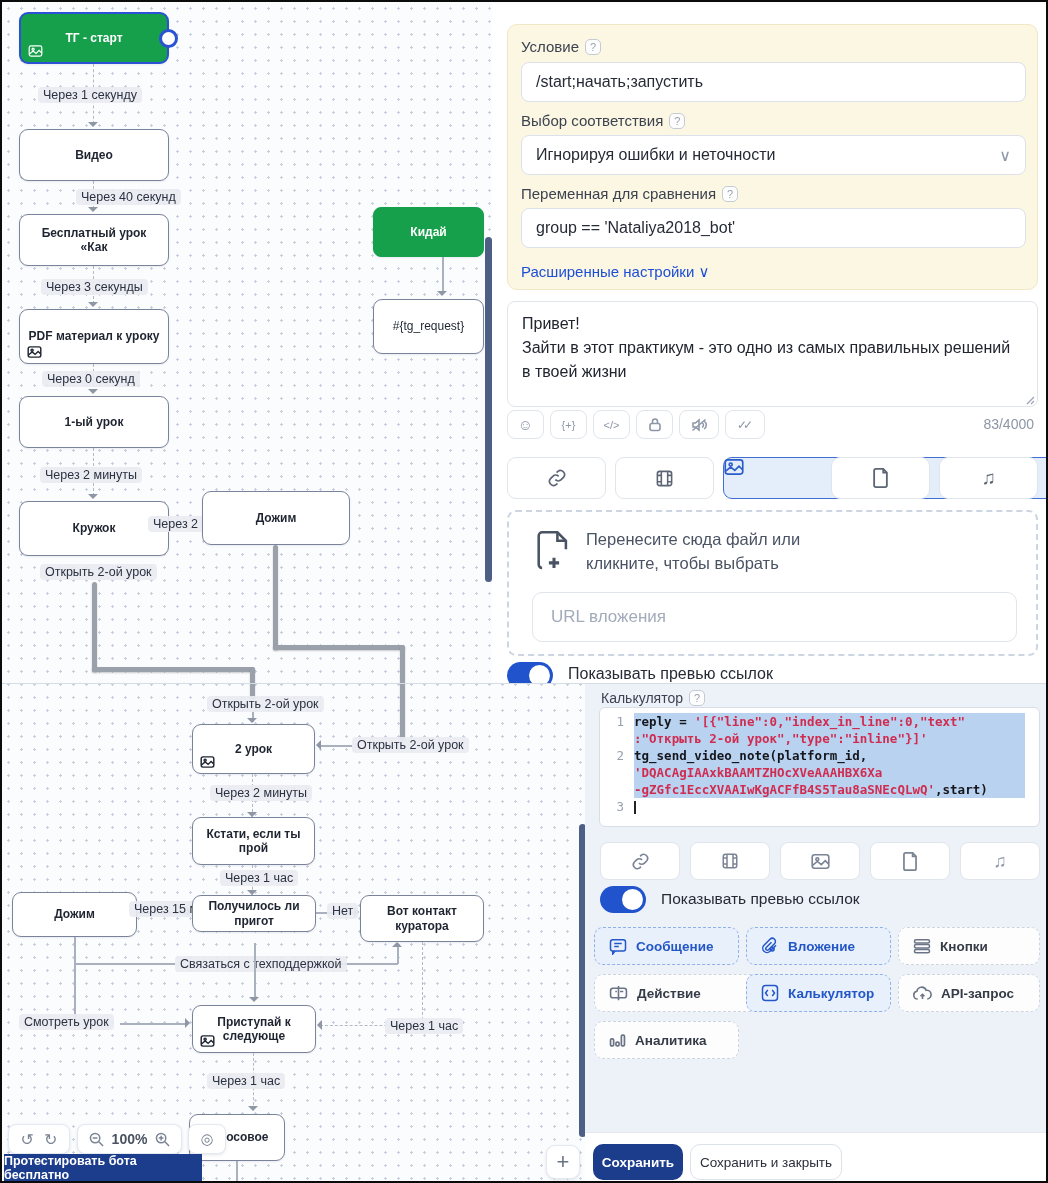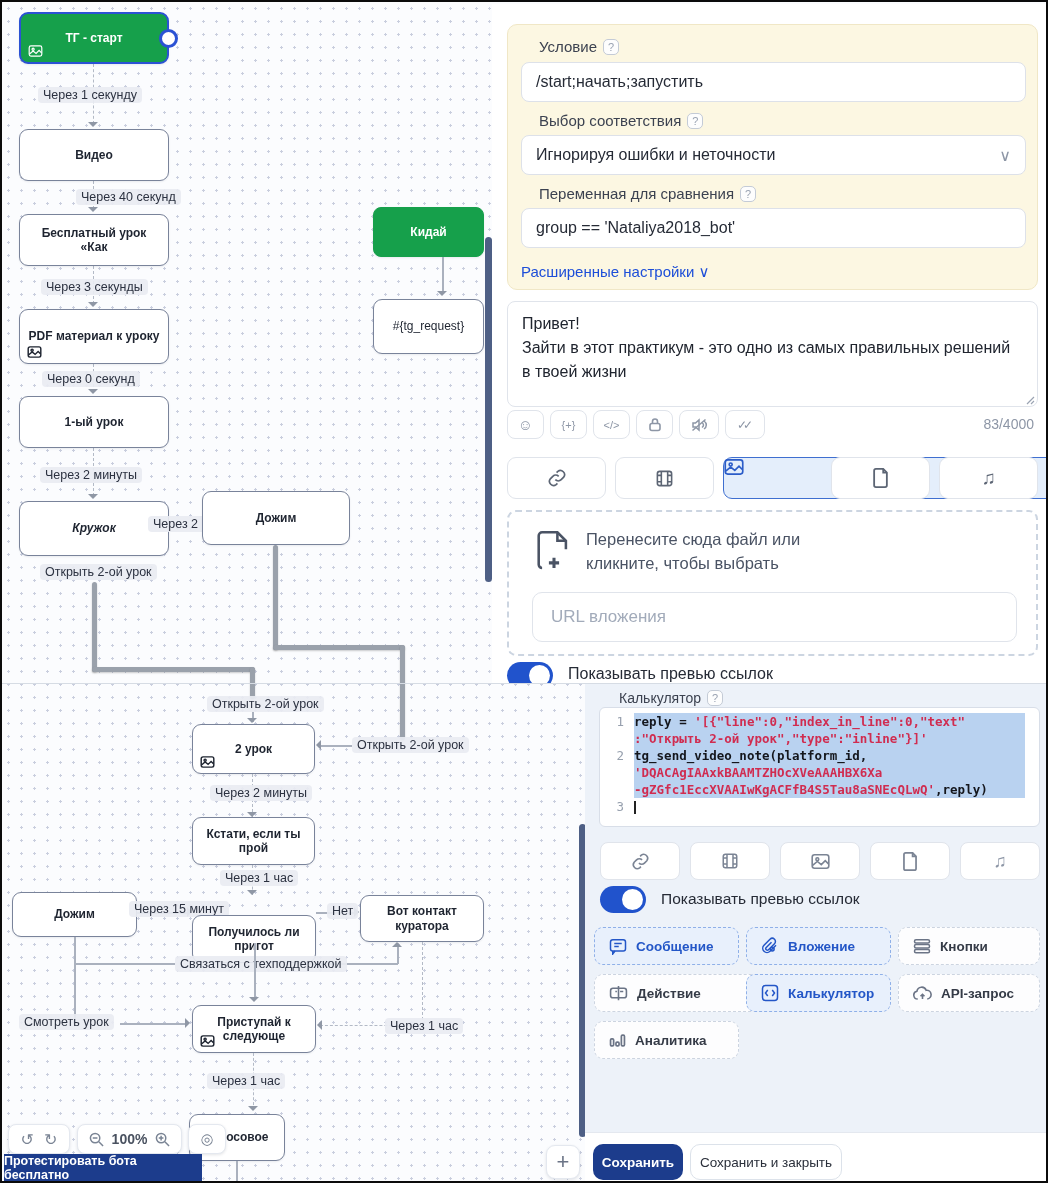--- a/index.html
+++ b/index.html
@@ -29,21 +29,21 @@
   .ah-u { border-bottom-color:#8f97a5; border-top-width:0; }
   .ah-l { border-right-color:#8f97a5; border-left-width:0; }
   .ah-r { border-left-color:#8f97a5; border-right-width:0; }
   .port { position:absolute; width:19px; height:19px; border-radius:50%; background:#fff; border:3px solid #2b52d4; }
   .scrollbar { position:absolute; width:7px; background:#4e5f85; border-radius:4px; }
   
   .panel-top { position:absolute; left:490px; top:2px; width:556px; height:679px; background:#fff; overflow:hidden; }
   .panel-bot { position:absolute; left:583px; top:682px; width:463px; height:499px; background:#edf2f9; overflow:hidden; }
   .ycard { position:absolute; left:15px; top:20px; width:531px; height:266px; background:#fcf7e2;
            border:1px solid #f0e7c6; border-radius:10px; }
-  .flabel { font-size:15px; color:#3c4250; display:flex; align-items:center; gap:6px;margin-left:18px; }
+  .flabel { font-size:15px; color:#3c4250; display:flex; align-items:center; gap:6px; }
   .help { display:inline-flex; align-items:center; justify-content:center; width:16px; height:16px;
           border:1px solid #c4cbd6; border-radius:5px; color:#9aa3b2; font-size:11px; background:#fdfdfd; }
   .field { background:#fff; border:1px solid #dde1e9; border-radius:8px; display:flex; align-items:center;
            padding:0 14px; font-size:16px; color:#262b36; }
   .mutedlink { color:#1d4ed8; font-size:15px; }
   .iconbtn { position:absolute; background:#fff; border:1px solid #e0e4eb; border-radius:8px;
              display:flex; align-items:center; justify-content:center; color:#8d96a6; }
   .tab { position:absolute; top:0; width:99px; height:42px; background:#fff; border:1px solid #e0e4eb;
          border-radius:9px; display:flex; align-items:center; justify-content:center; color:#5c6574; }
   .tab.sel { background:#e4eefb; border:1.5px solid #3f6fd0; color:#2b5cc8; }
@@ -120,21 +120,21 @@
         <path d="M2 15l6-5 5 4 5-5 4 4"></path>
       </svg>
   </div>
   <div class="lbl" style="left:40px;top:369px;">Через 0 секунд</div>
 
   <div class="node" style="left:17px;top:394px;width:150px;height:52px;">
       <span>1-ый урок</span>
     </div>
   <div class="lbl" style="left:38px;top:465px;">Через 2 минуты</div>
 
-  <div class="node" style="left:17px;top:499px;width:150px;height:55px;font-style:italic;">
+  <div class="node" style="left:17px;top:499px;width:150px;height:55px;">
       <span>Кружок</span>
     </div>
   <div class="lbl" style="left:146px;top:514px;">Через 2 часа</div>
   <div class="node" style="left:200px;top:489px;width:148px;height:54px;">
       <span>Дожим</span>
     </div>
   <div class="lbl" style="left:38px;top:562px;">Открыть 2-ой урок</div>
 
   <div class="node green" style="left:371px;top:205px;width:111px;height:50px;border-radius:8px;">
       <span>Кидай</span>
@@ -286,21 +286,21 @@
   <div class="vdash" style="left:250px;top:863px;height:30px;"></div>
   <span class="ah-d" style="left:245px;top:888px;"></span>
   <div class="lbl" style="left:218px;top:868px;">Через 1 час</div>
 
   <div class="node" style="left:10px;top:890px;width:125px;height:45px;">
       <span>Дожим</span>
     </div>
   <div class="hsolid" style="left:135px;top:910px;width:53px;"></div>
   <span class="ah-r" style="left:185px;top:905px;"></span>
   <div class="lbl" style="left:127px;top:899px;">Через 15 минут</div>
-  <div class="node" style="left:190px;top:913px;width:124px;height:48px;">
+  <div class="node" style="left:190px;top:893px;width:124px;height:37px;">
       <span>Получилось ли пригот</span>
     </div>
   <div class="hsolid" style="left:314px;top:910px;width:42px;"></div>
   <span class="ah-r" style="left:352px;top:905px;"></span>
   <div class="lbl" style="left:325px;top:901px;">Нет</div>
   <div class="node" style="left:358px;top:893px;width:124px;height:47px;">
       <span>Вот контакт куратора</span>
     </div>
 
   <div class="vsolid" style="left:72px;top:935px;height:86px;"></div>
@@ -352,21 +352,21 @@
         <div>2</div>
           <div>&nbsp;</div>
           <div>&nbsp;</div>
         <div>3</div>
       </div>
       <div class="codebody">
         <span class="sel"><span>reply = </span><span class="str">'[{"line":0,"index_in_line":0,"text"</span><br>
         <span class="str">:"Открыть 2-ой урок","type":"inline"}]'</span><br>
         <span>tg_send_video_note(platform_id,</span><br>
         <span class="str">'DQACAgIAAxkBAAMTZHOcXVeAAAHBX6Xa</span><br>
-        <span class="str">-gZGfc1EccXVAAIwKgACFfB4S5Tau8aSNEcQLwQ'</span><span>,reply)</span></span><br>
+        <span class="str">-gZGfc1EccXVAAIwKgACFfB4S5Tau8aSNEcQLwQ'</span><span>,start)</span></span><br>
         <span class="cursor"></span>
       </div>
     </div>
 
     <div class="iconbtn" style="left:15px;top:158px;width:80px;height:38px;">
         <svg width="19" height="19" viewBox="0 0 24 24" fill="none" stroke="#7b8494" stroke-width="2">
           <path d="M10 14a5 5 0 0 0 7 0l3-3a5 5 0 0 0-7-7l-1.5 1.5"></path>
           <path d="M14 10a5 5 0 0 0-7 0l-3 3a5 5 0 0 0 7 7l1.5-1.5"></path>
         </svg>
       </div>

